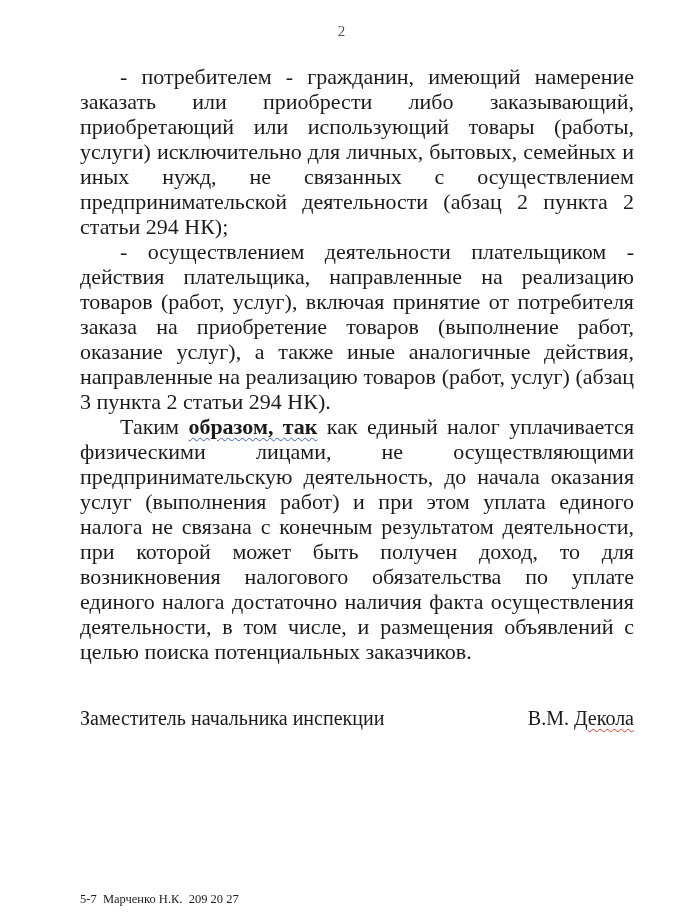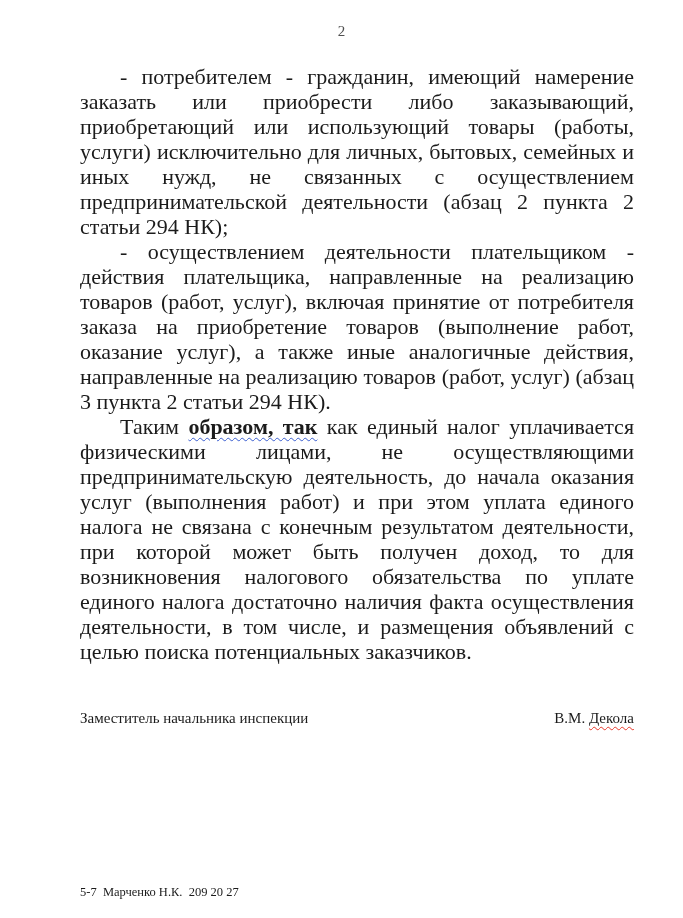--- a/index.html
+++ b/index.html
@@ -51,28 +51,28 @@
     text-decoration-style: wavy;
     text-decoration-color: var(--spell_underline);
     text-decoration-thickness: 1px;
     text-underline-offset: 3px;
   }
   .signature-row {
     margin: 44px 49px 0 80px;
     display: flex;
     justify-content: space-between;
     align-items: flex-end;
-    font-size: 15px;
+    font-size: 20px;
     line-height: 21.7px;
   }
   .sig-name { white-space: pre; }
   .footer-note {
     position: absolute;
     left: 80px;
-    bottom: 18px;
+    bottom: 11px;
     font-size: 12.5px;
     line-height: 15px;
     white-space: pre-wrap;
     color: var(--text);
   }
 </style>
 </head>
 <body>
 
 <div class="page">

